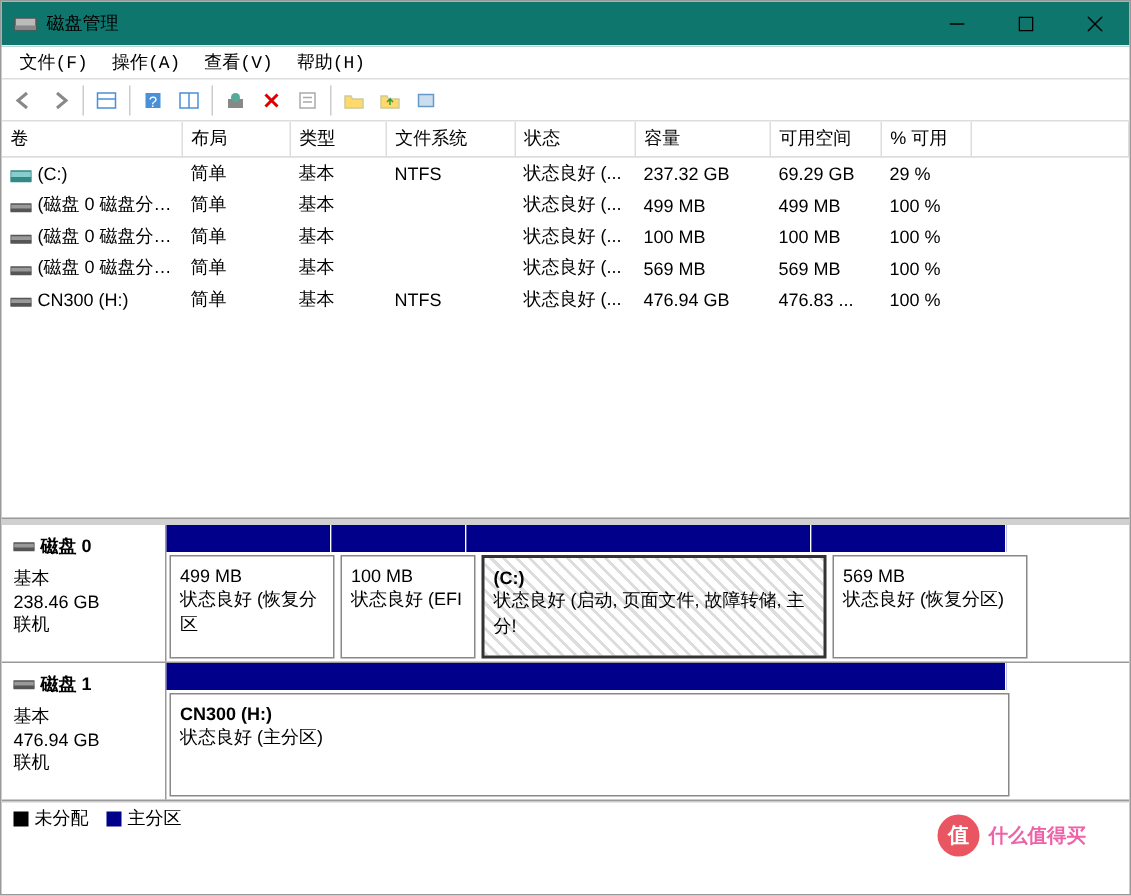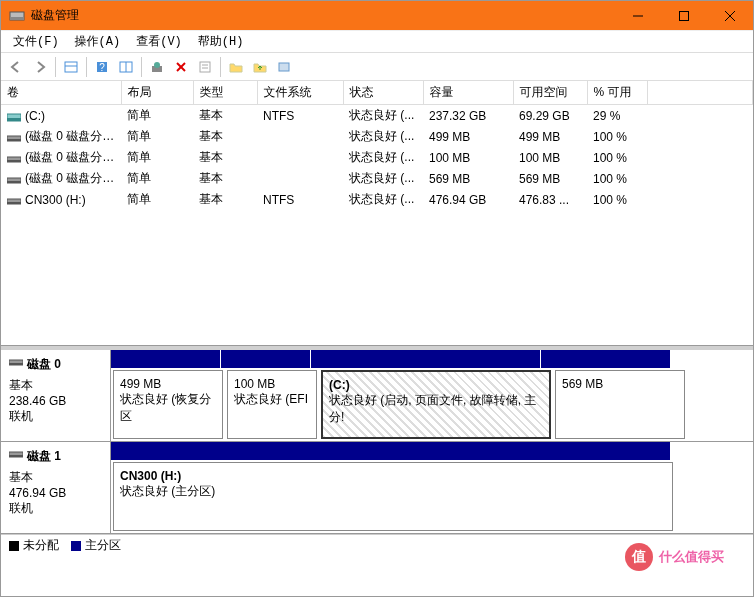--- a/index.html
+++ b/index.html
@@ -1,37 +1,37 @@
 <!DOCTYPE html>
 <html><head>
 <meta charset="utf-8">
 <style>
 * { box-sizing: border-box; margin: 0; padding: 0; }
 body { font-family: "Microsoft YaHei", "Segoe UI", sans-serif; font-size: 12px; background: #fff; width: 754px; height: 597px; overflow: hidden; position: relative; border: 1px solid #999; }
-.titlebar { height: 30px; display: flex; align-items: center; padding: 0 0 0 8px; background: #f97316; border-bottom: 1px solid #eee; }
+.titlebar { height: 30px; display: flex; align-items: center; padding: 0 0 0 8px; background: #0f766e; border-bottom: 1px solid #eee; }
 .titlebar-icon { width: 16px; height: 16px; margin-right: 6px; }
 .titlebar-title { flex: 1; font-size: 12px; }
 .winbtns { display: flex; }
 .winbtn { width: 46px; height: 30px; display: flex; align-items: center; justify-content: center; cursor: pointer; }
 .menubar { height: 22px; display: flex; align-items: center; padding: 0 4px; border-bottom: 1px solid #ddd; font-family: Liberation Mono, monospace; }
 .menuitem { padding: 2px 8px; cursor: pointer; }
 .toolbar { height: 28px; display: flex; align-items: center; padding: 0 4px; border-bottom: 1px solid #ddd; gap: 2px; }
 .tbtn { width: 22px; height: 22px; display: flex; align-items: center; justify-content: center; cursor: pointer; border: 1px solid transparent; }
 .tsep { width: 1px; height: 20px; background: #ccc; margin: 0 2px; }
 .main { display: flex; flex-direction: column; height: calc(597px - 30px - 22px - 28px - 2px); }
 .listpane { height: 265px; overflow: auto; border-bottom: 1px solid #999; }
 table { width: 100%; border-collapse: collapse; table-layout: fixed; }
 th { text-align: left; font-weight: normal; padding: 3px 6px; border-right: 1px solid #ddd; border-bottom: 1px solid #ddd; background: #fff; white-space: nowrap; overflow: hidden; }
 td { padding: 2px 6px; white-space: nowrap; overflow: hidden; text-overflow: ellipsis; }
 .volicon { display: inline-block; width: 14px; height: 10px; margin-right: 4px; vertical-align: middle; }
 .drive-svg { width: 14px; height: 10px; }
 .diskpane { flex: 1; overflow: auto; border-top: 4px solid #d0d0d0; }
 .diskrow { display: flex; border-bottom: 1px solid #999; min-height: 92px; }
 .diskinfo { width: 110px; padding: 6px 8px; border-right: 1px solid #999; }
-.diskinfo-hdr { display: flex; align-items: flex-start; gap: 4px; font-weight: bold; margin-bottom: 4px; }
+.diskinfo-hdr { display: flex; align-items: center; gap: 4px; font-weight: bold; margin-bottom: 4px; }
 .diskparts { flex: 1; display: flex; flex-direction: column; }
 .partstrip { height: 18px; display: flex; }
 .stripseg { background: #00008b; border-right: 1px solid #fff; }
 .partblocks { flex: 1; display: flex; }
 .partblock { border: 1px solid #888; padding: 6px; margin: 2px; overflow: hidden; position: relative; }
 .partblock.sel { border: 2px solid #333; background-image: repeating-linear-gradient(45deg,#ddd 0,#ddd 2px,#fff 2px,#fff 6px); }
 .partblock b { font-weight: bold; }
 .legend { height: 22px; border-top: 1px solid #ccc; display: flex; padding: 0 8px; gap: 12px; }
 .lg { display: flex; align-items: center; gap: 4px; }
 .lgsw { width: 10px; height: 10px; }
@@ -280,20 +280,21 @@
               <div class="partblock" style="width: 90px;">
                 <div>100 MB</div>
                 <div>状态良好 (EFI</div>
               </div>
               <div class="partblock sel" style="width: 230px;">
                 <div><b>(C:)</b></div>
                 <div>状态良好 (启动, 页面文件, 故障转储, 主分!</div>
               </div>
               <div class="partblock" style="width: 130px;">
                 <div>569 MB</div>
+                <div>状态良好 (恢复分区)</div>
               </div>
             </div>
           </div>
         </div>
         <div class="diskrow">
           <div class="diskinfo">
             <div class="diskinfo-hdr">
               <span><svg class="drive-svg" viewBox="0 0 14 10">
                   <rect x="0" y="3" width="14" height="5" fill="#999" stroke="#555"></rect>
                   <rect x="0" y="6" width="14" height="2" fill="#555"></rect>

